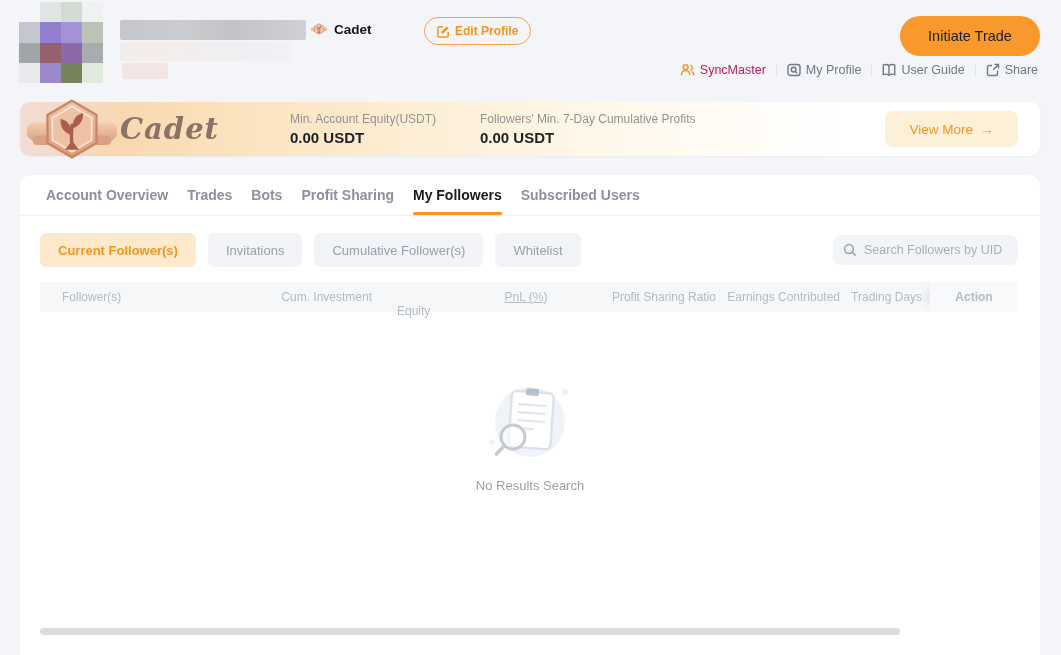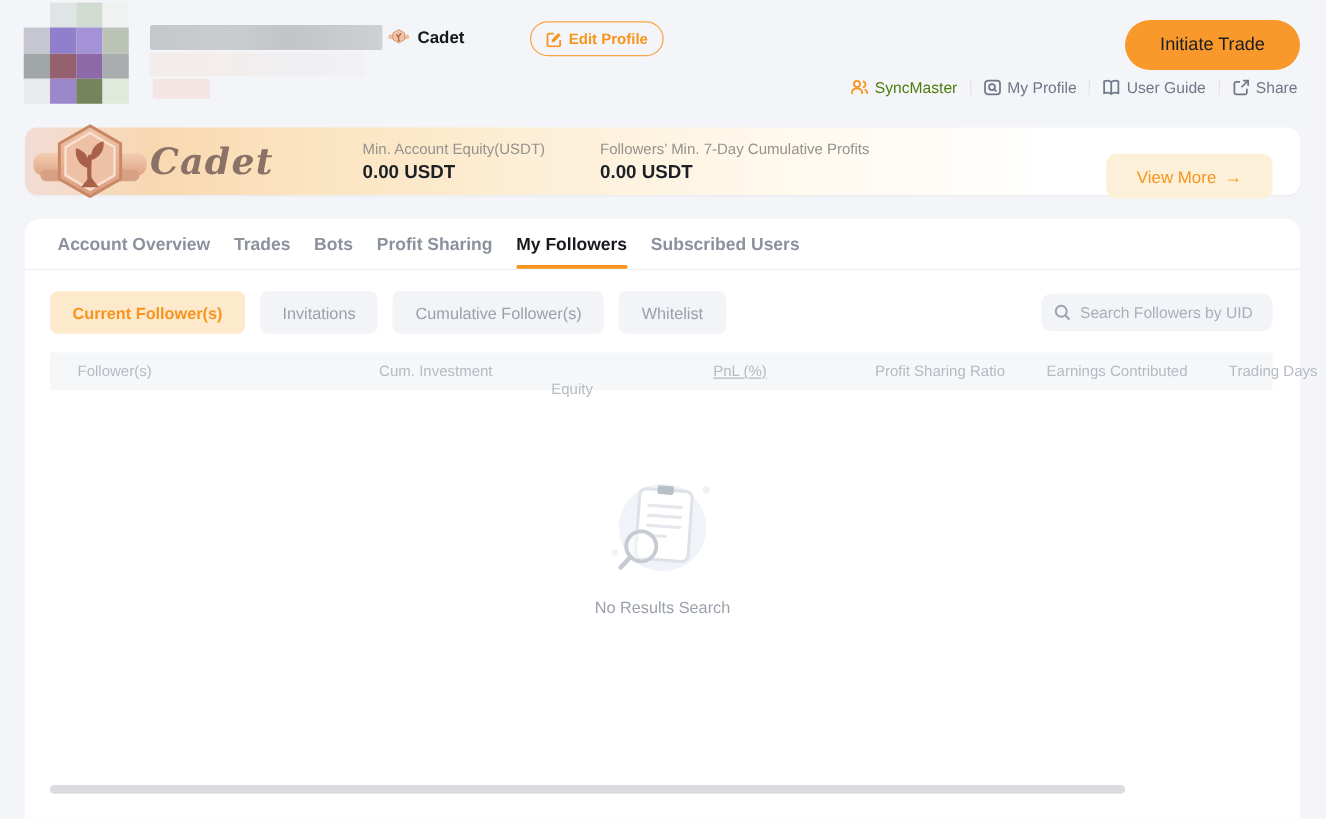--- a/index.html
+++ b/index.html
@@ -40,21 +40,21 @@
 
   .initiate-trade {
     position:absolute; right:21px; top:16px; width:140px; height:40px;
     border:none; border-radius:20px; background:#f9992b;
     font-family:inherit; font-size:14.5px; font-weight:normal; color:#1a1d21; cursor:pointer;
   }
 
   .quick-links { position:absolute; right:23px; top:63px; display:flex; align-items:center; gap:10px;
     font-size:12.5px; color:#6f7887; }
   .quick-link { display:flex; align-items:center; gap:5px; cursor:pointer; }
-  .quick-link.active { color:#4d7c0f; }
+  .quick-link.active { color:#be185d; }
   .ql-sep { width:1px; height:12px; background:#e2e4e8; }
 
   
   .banner {
     position:absolute; top:102px; left:20px; width:1020px; height:54px; border-radius:10px;
     background:linear-gradient(90deg,#f2dcd6 0%,#f8d8b1 10%,#fbe2bd 20%,#fdf0d9 42%,#fffaf0 62%,#ffffff 80%);
     box-shadow:0 1px 2px rgba(0,0,0,0.03);
   }
   .banner-badge { position:absolute; left:2px; top:-6px; }
   .banner-title {
@@ -65,21 +65,21 @@
   .banner-stats { position:absolute; left:270px; top:50%; transform:translateY(-50%); display:flex; }
   .stat { display:flex; flex-direction:column; gap:3px; }
   .stat-1 { width:190px; } .stat-2 { width:152px; } .stat-3 { width:260px; }
   .stat .s-label { font-size:12px; color:#94938f; }
   .stat .s-value { font-size:15px; font-weight:bold; color:#1c1f26; }
 
   .view-more {
     position:absolute; right:22px; top:50%; transform:translateY(-50%);
     width:133px; height:36px; border:none; border-radius:8px; background:#fcf0d8;
     display:flex; align-items:center; justify-content:center; gap:7px;
-    color:#f7941d; font-size:13.5px; font-family:inherit; cursor:pointer;margin-top:12px;
+    color:#f7941d; font-size:13.5px; font-family:inherit; cursor:pointer;
   }
 
   
   .main-card {
     position:absolute; top:175px; left:20px; width:1020px; height:480px;
     background:#ffffff; border-radius:12px 12px 0 0;
   }
 
   .tabs { height:41px; border-bottom:1px solid #eef0f3; padding:0 26px;
     display:flex; gap:19px; }
@@ -95,21 +95,21 @@
     font-size:13px; font-family:inherit; cursor:pointer; white-space:nowrap; }
   .chip.active { background:#fdeacd; color:#f7941d; font-weight:bold; }
 
   .search-box { margin-left:auto; width:185px; height:30px; border-radius:8px;
     background:#f3f4f7; display:flex; align-items:center; gap:7px; padding:0 10px; }
   .search-box input { flex:1; min-width:0; border:none; outline:none; background:transparent;
     font-size:12.5px; font-family:inherit; color:#4a4f58; }
   .search-box input::placeholder { color:#a9afba; }
 
   .table-header { margin:15px 22px 0 20px; height:30px; background:#f6f7f9;
-    display:flex; align-items:center; font-size:12px; color:#b5bac3; white-space:nowrap;gap:22px; }
+    display:flex; align-items:center; font-size:12px; color:#b5bac3; white-space:nowrap; }
   .th { flex:0 0 auto; }
   .th-1 { width:232px; padding-left:22px; text-align:left; }
   .th-2 { width:100px; text-align:right; }
   .th-3 { width:120px; padding-left:25px; text-align:left;margin-top:28px; }
   .th-4 { width:68px;  text-align:center;text-decoration:underline; }
   .th-5 { width:156px; text-align:right; }
   .th-6 { width:124px; text-align:right; }
   .th-7 { width:82px;  text-align:right; }
   .th-8 { margin-left:auto; width:88px; height:30px; display:flex; align-items:center;
     justify-content:center; background:#f8f9fb; box-shadow:-10px 0 10px -8px rgba(29,33,41,0.12);font-weight:bold; }

